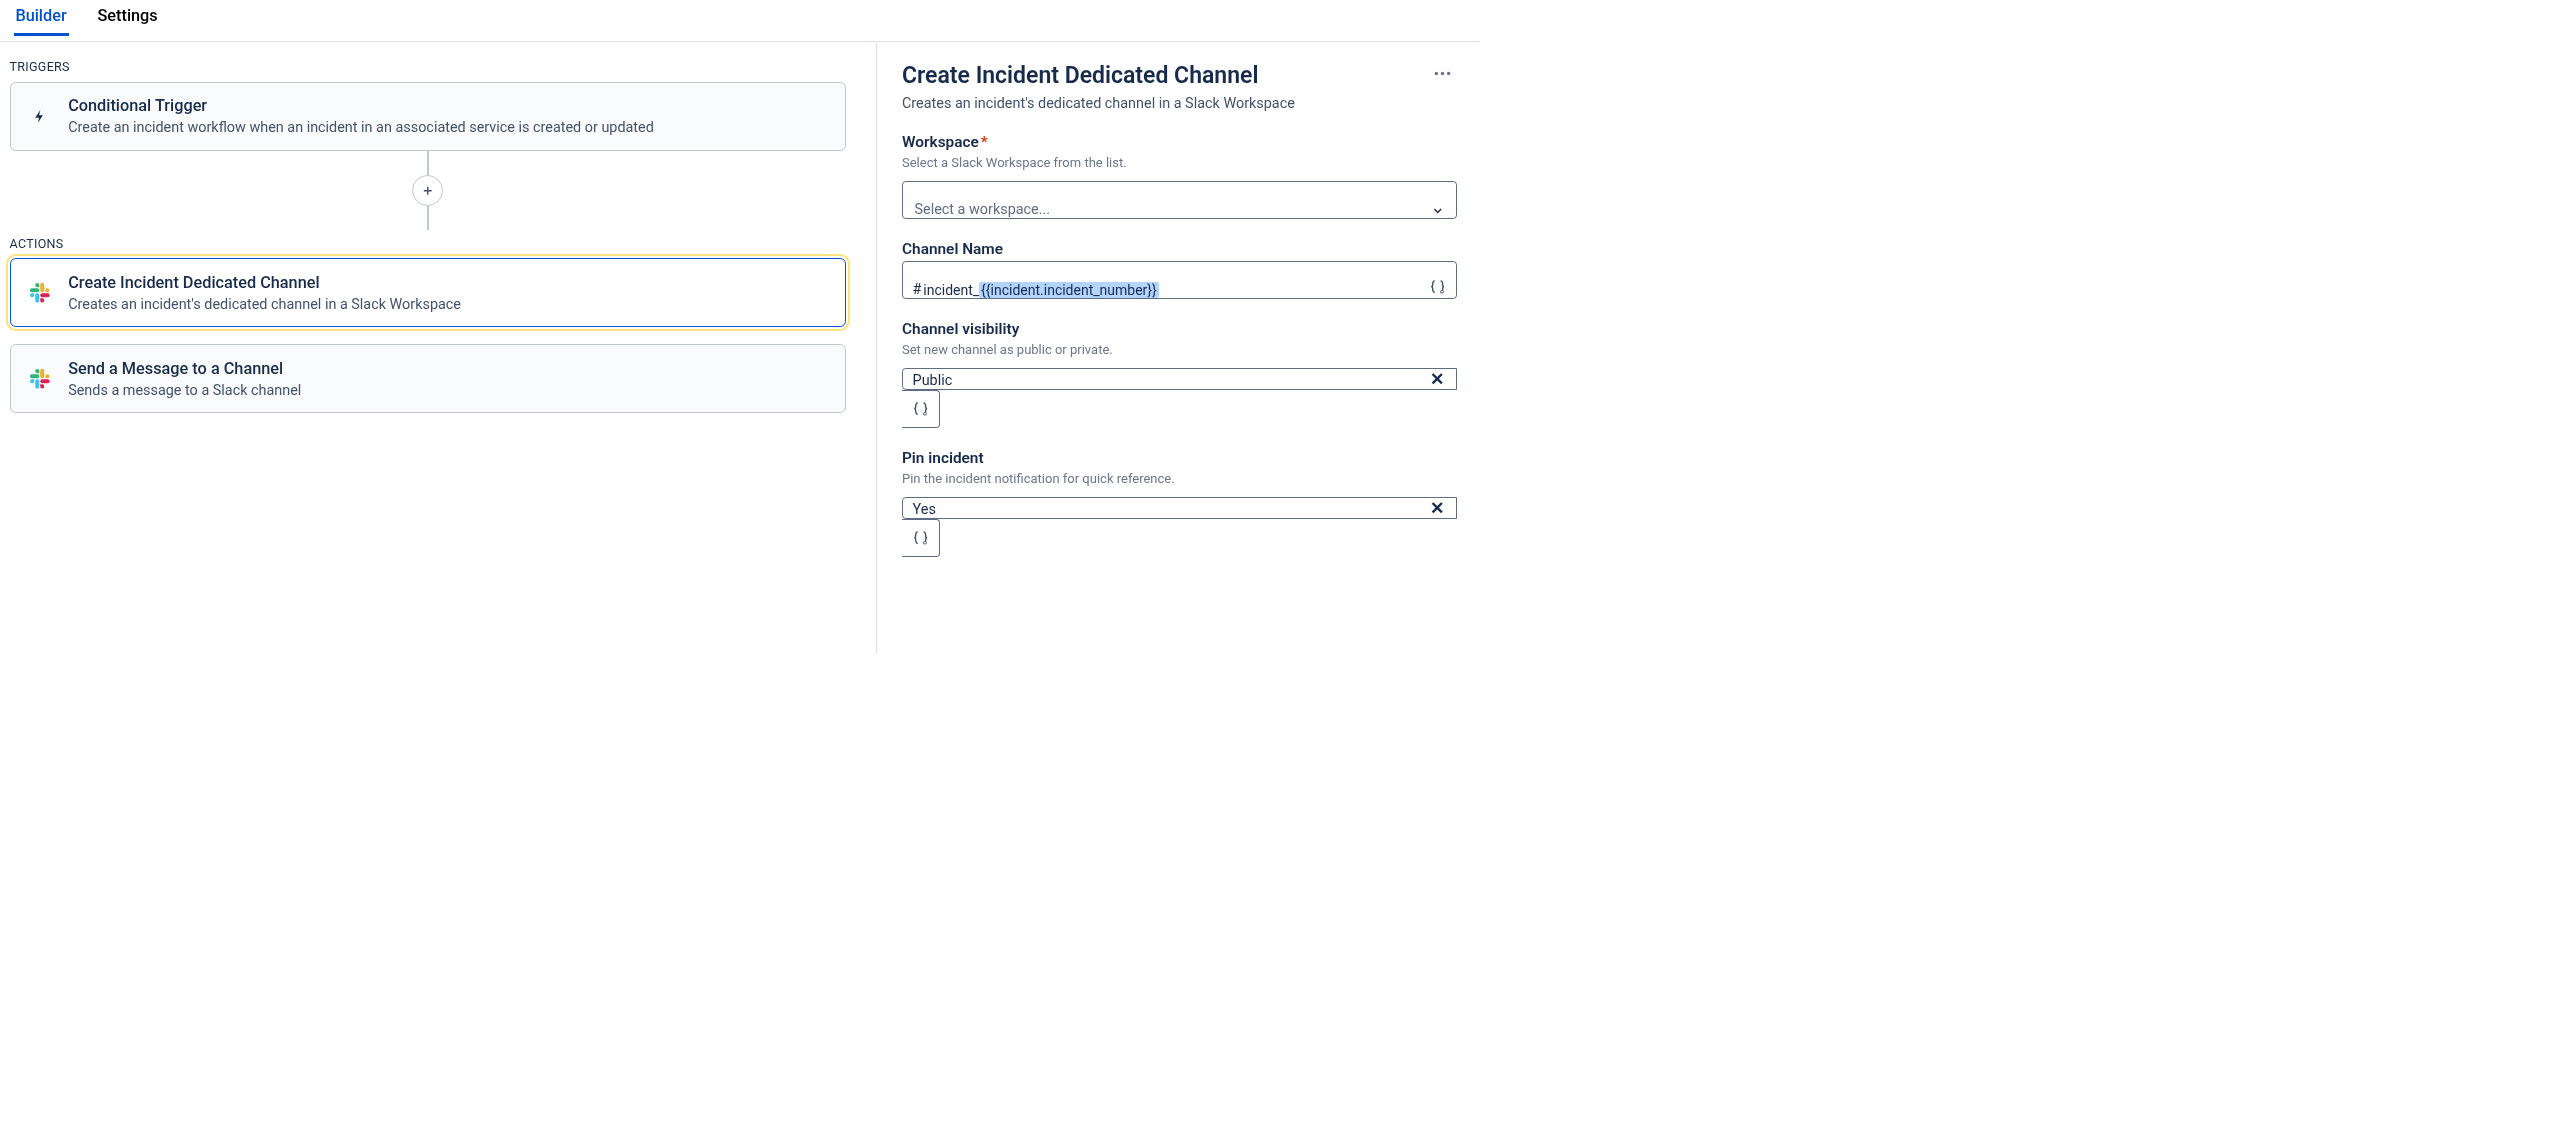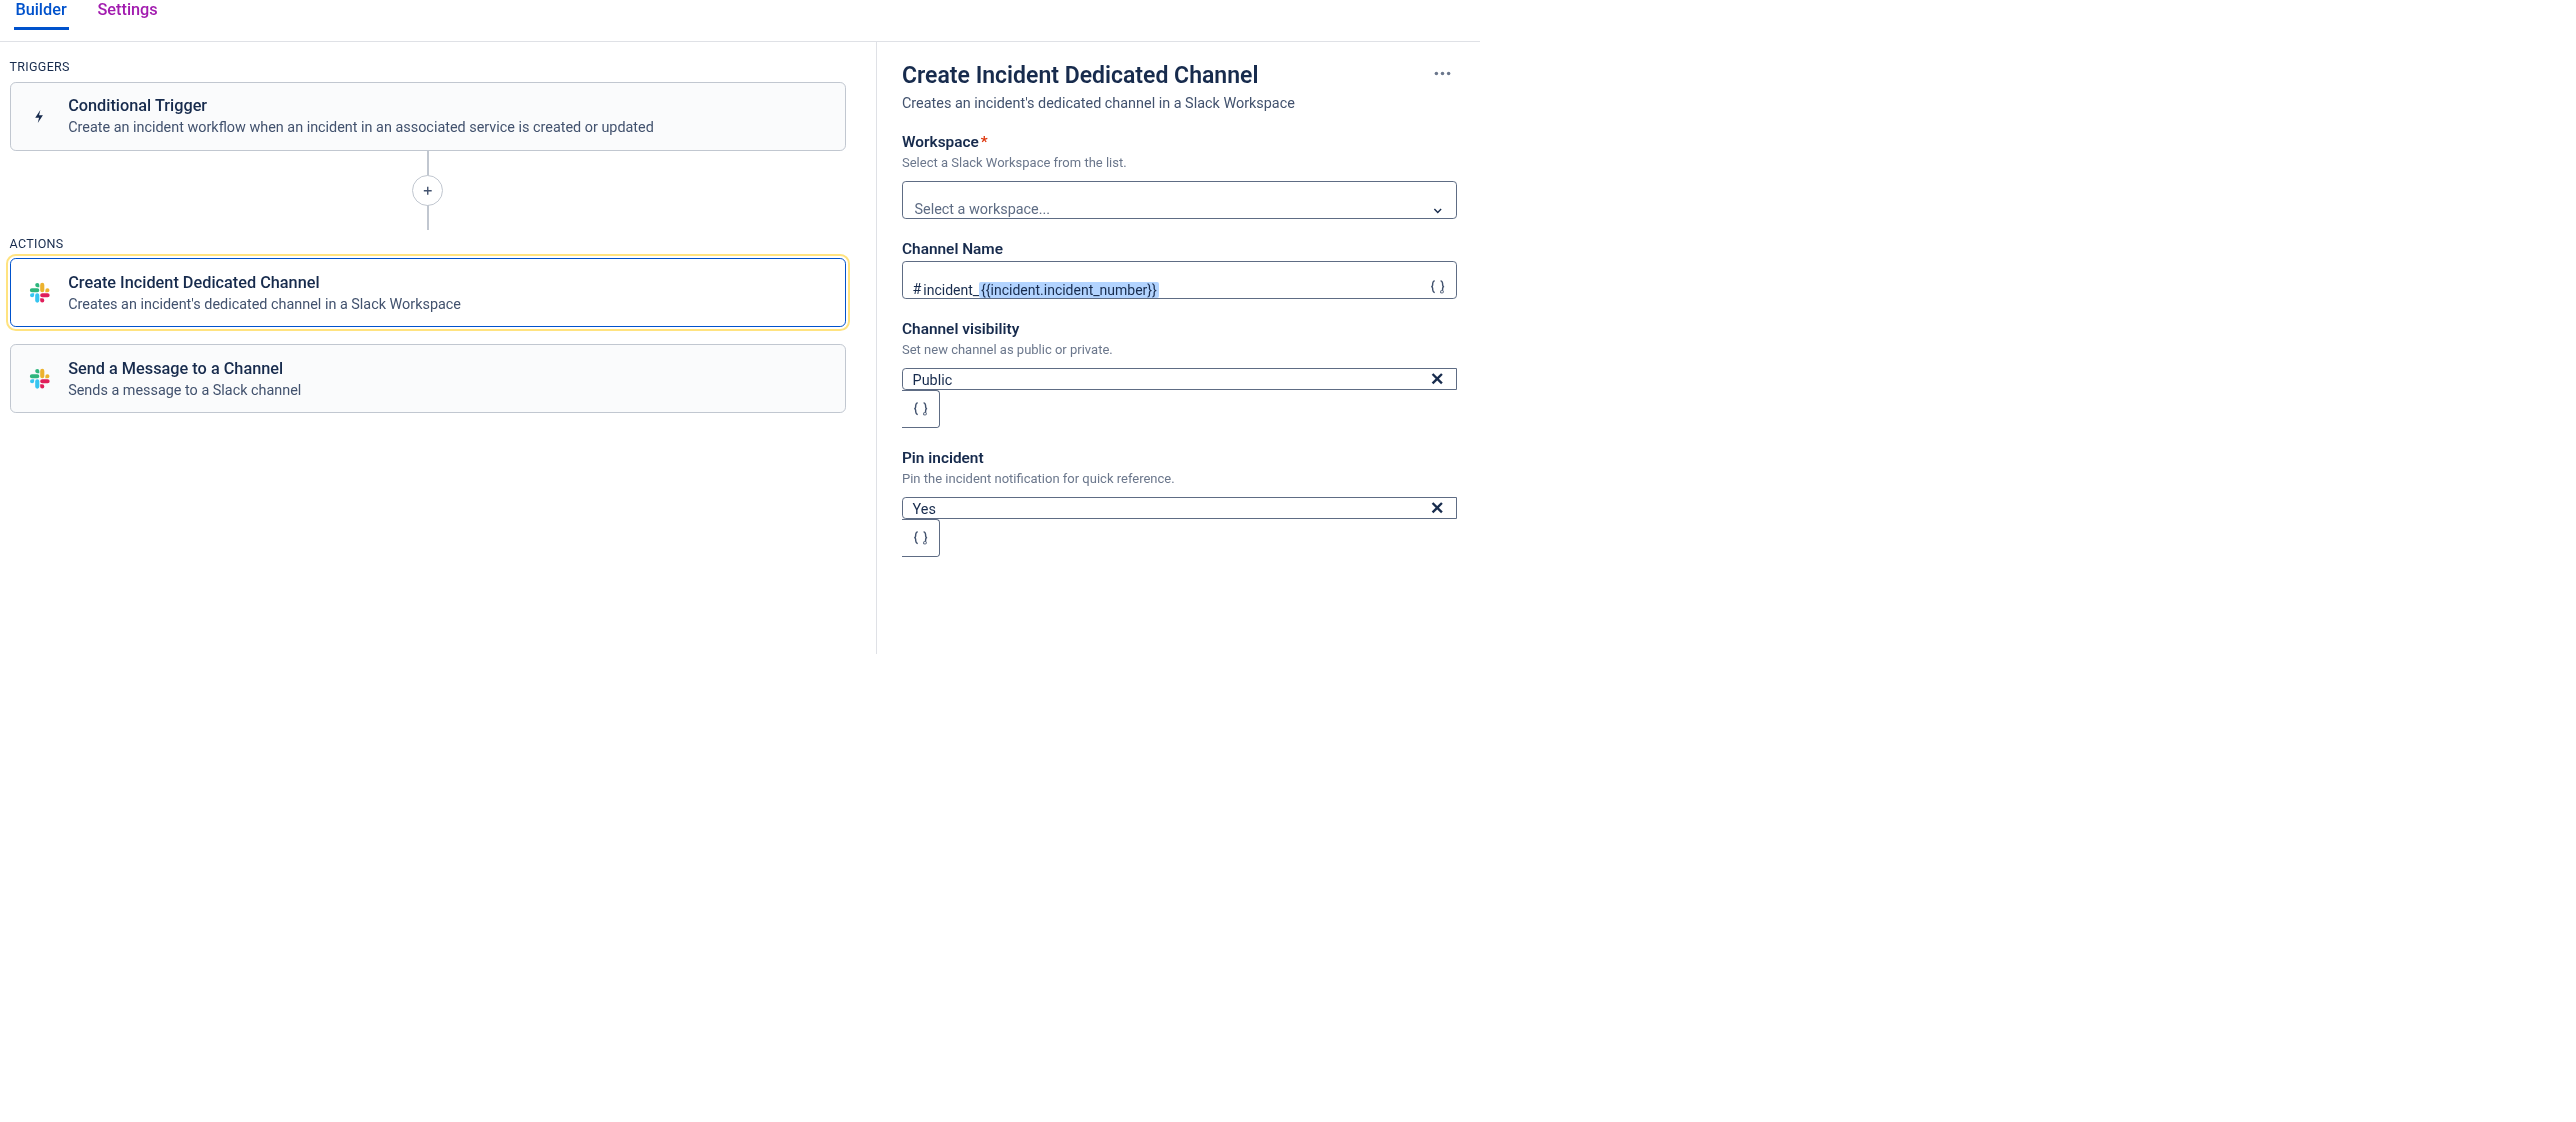--- a/index.html
+++ b/index.html
@@ -12,26 +12,26 @@
   }
   .page { width: 1480px; height: 654px; position: relative; }
 
   
   .tabs {
     display: flex;
     gap: 27px;
     padding: 0 13.5px;
     border-bottom: 1px solid #dfe1e6;
     height: 42px;
-    align-items: flex-start;
+    align-items: center;
   }
   .tab {
     font-size: 16.3px;
     font-weight: 500;
-    color: #a21caf;
+    color: #000000;
     padding: 0 1.9px 9.6px 1.9px;
     cursor: pointer;
     position: relative;
   }
   .tab.active {
     color: #0052cc;
   }
   .tab.active::after {
     content: "";
     position: absolute;

